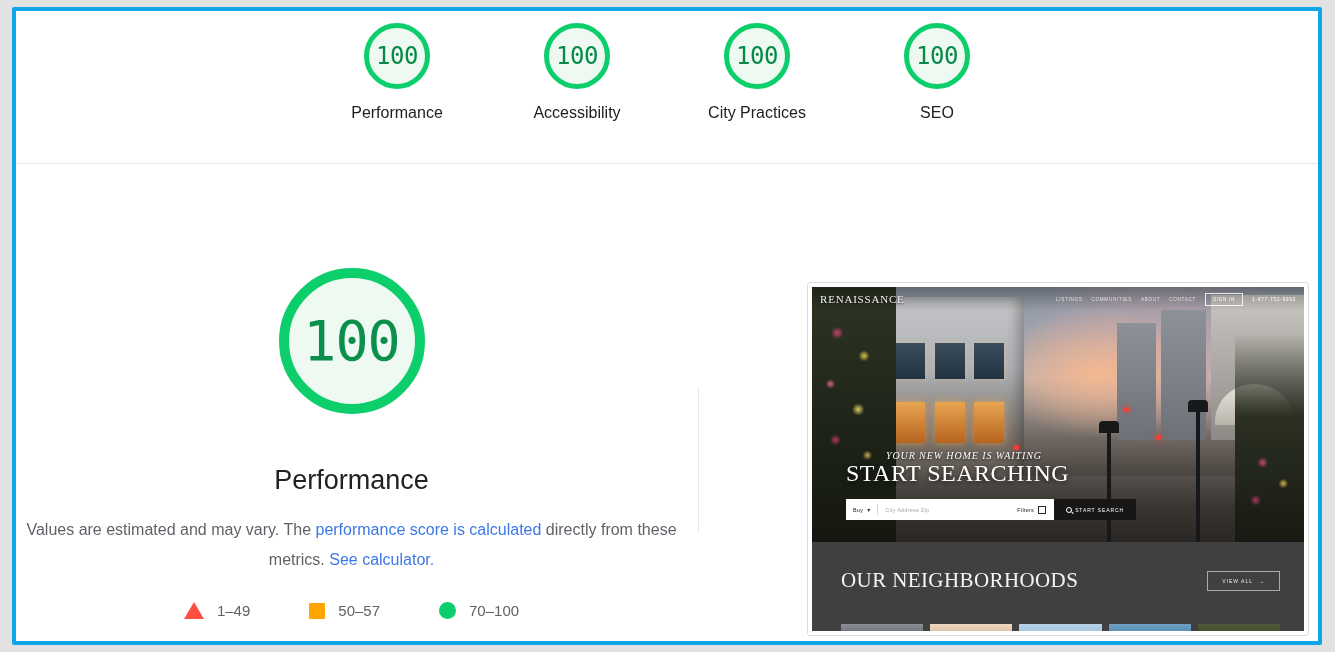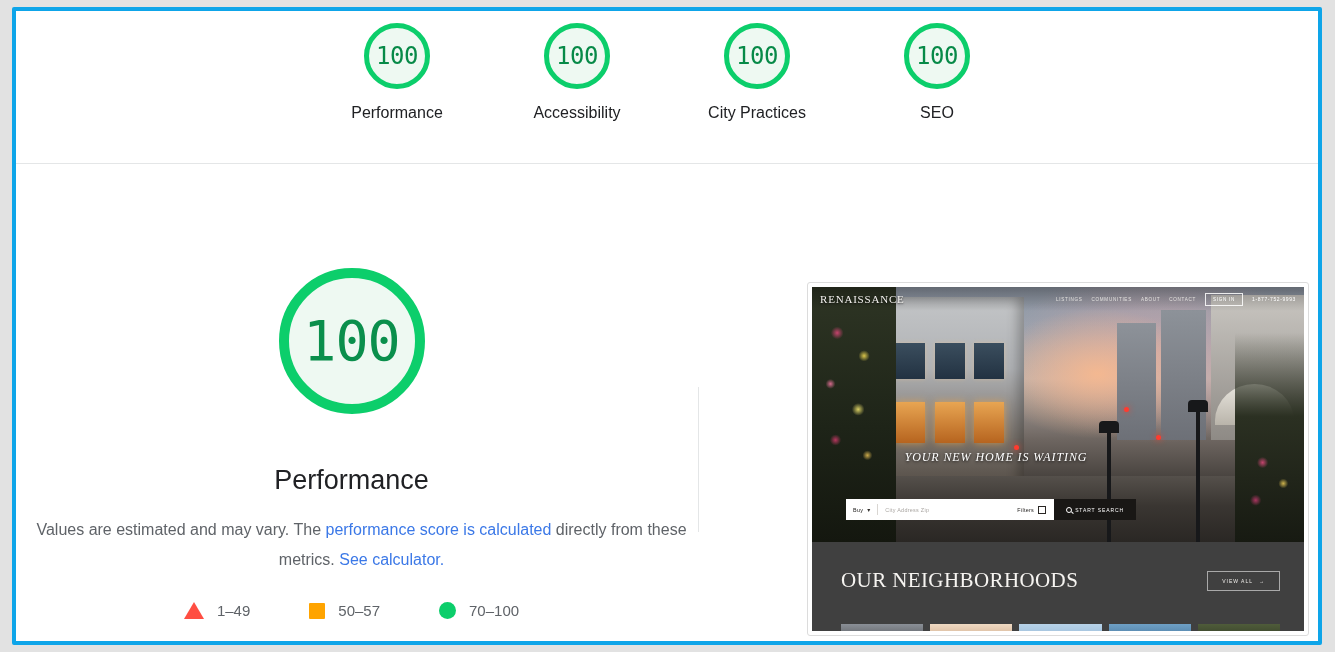--- a/index.html
+++ b/index.html
@@ -126,21 +126,21 @@
     left: 0;
     top: 300px;
     width: 671px;
     text-align: center;
     font-size: 27px;
     color: #202124;
     font-weight: 400;
   }
   .perf-desc {
     position: absolute;
-    left: 20px;
+    left: 10px;
     top: 350px;
     width: 651px;
     text-align: center;
     font-size: 16px;
     line-height: 30px;
     color: #5f6368;
   }
   .perf-desc a {
     color: #3b78e7;
     text-decoration: none;
@@ -197,21 +197,20 @@
     position: absolute;
     left: 791px;
     top: 117px;
     width: 502px;
     height: 354px;
     background: #ffffff;
     border: 1px solid #dcdcdc;
     border-radius: 3px;
     box-sizing: border-box;
     padding: 4px;
-    text-align: center;
   }
   .final-ss {
     position: relative;
     width: 100%;
     height: 100%;
     overflow: hidden;
     background: #141414;
   }
 
   
@@ -362,24 +361,25 @@
 
   .hero-copy {
     position: absolute;
     left: 34px;
     top: 163px;
     width: 300px;
   }
   .hero-kicker {
     font-family: "Liberation Serif", serif;
     font-style: italic;
-    font-size: 12px;
+    font-size: 10px;
     letter-spacing: 0.9px;
     color: #ffffff;
     text-shadow: 0 1px 3px rgba(0,0,0,0.8);
+    margin-left: 40px;
   }
   .hero-head {
     font-family: "Liberation Serif", serif;
     font-size: 24px;
     line-height: 1.08;
     letter-spacing: 0.5px;
     color: #ffffff;
     text-shadow: 0 2px 5px rgba(0,0,0,0.75);
   }
   .search-bar {
@@ -615,20 +615,21 @@
               <span class="ss-nav-item">COMMUNITIES</span>
               <span class="ss-nav-item">ABOUT</span>
               <span class="ss-nav-item">CONTACT</span>
               <span class="ss-signin">SIGN IN</span>
               <span class="ss-phone">1-877-752-9993</span>
             </div>
           </div>
 
           <div class="hero-copy">
             <div class="hero-kicker">YOUR NEW HOME IS WAITING</div>
+            <div class="hero-head">START SEARCHING</div>
           </div>
 
           <div class="search-bar">
             <span class="sb-type">Buy</span>
             <span class="sb-caret">▾</span>
             <span class="sb-sep"></span>
             <span class="sb-placeholder">City Address Zip</span>
             <span class="sb-filters">
               <span>Filters</span>
               <span class="sb-filters-icon"></span>

